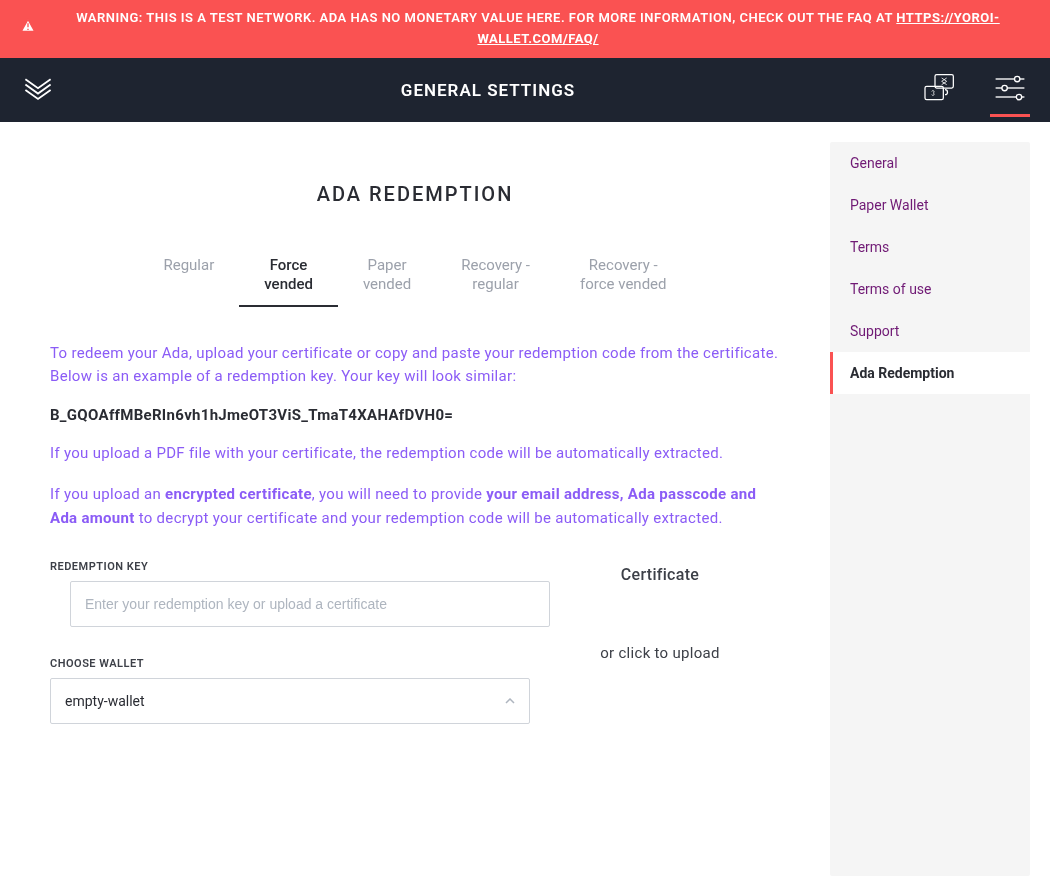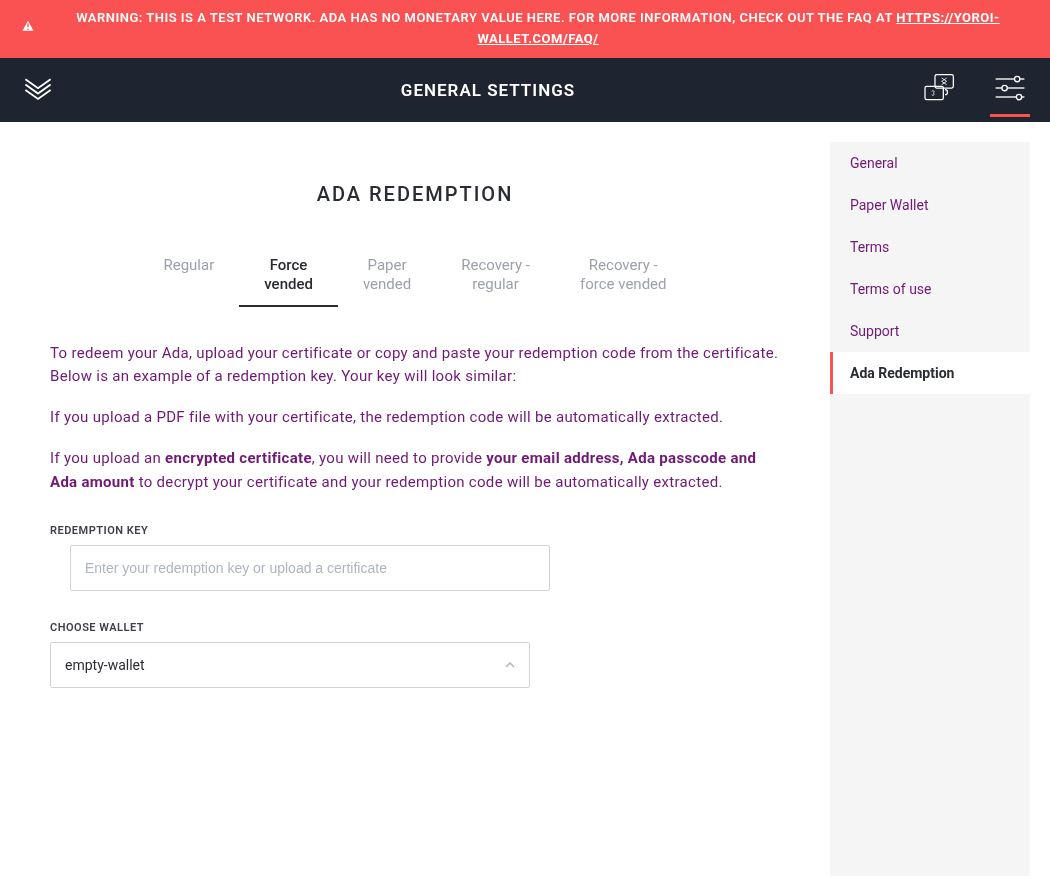--- a/index.html
+++ b/index.html
@@ -126,21 +126,21 @@
       text-align: center;
       line-height: 1.3;
       border-bottom: 2px solid transparent;
     }
     .tab.active {
       color: #2a2c33;
       border-bottom: 2px solid #2a2c33;
       font-weight: 500;
     }
     .instructions {
-      color: #701a75;
+      color: #8b5cf6;
       font-size: 15px;
       line-height: 1.55;
       margin-bottom: 18px;
       letter-spacing: 0.3px;
     }
     .instructions strong {
       font-weight: 700;
     }
     .example-key {
       font-weight: 700;
@@ -307,20 +307,21 @@
 
       <div class="tabs">
         <div class="tab">Regular</div>
         <div class="tab active"><span>Force<br>vended</span></div>
         <div class="tab"><span>Paper<br>vended</span></div>
         <div class="tab"><span>Recovery -<br>regular</span></div>
         <div class="tab"><span>Recovery -<br>force vended</span></div>
       </div>
 
       <p class="instructions">To redeem your Ada, upload your certificate or copy and paste your redemption code from the certificate. Below is an example of a redemption key. Your key will look similar:</p>
+      <p class="example-key">B_GQOAffMBeRIn6vh1hJmeOT3ViS_TmaT4XAHAfDVH0=</p>
       <p class="instructions">If you upload a PDF file with your certificate, the redemption code will be automatically extracted.</p>
       <p class="instructions">
         <span>If you upload an </span><strong>encrypted certificate</strong><span>, you will need to provide </span><strong>your email address, Ada passcode and Ada amount</strong><span> to decrypt your certificate and your redemption code will be automatically extracted.</span>
       </p>
 
       <div class="form-row">
         <div class="form-left">
           <div class="form-group">
             <label class="form-label">REDEMPTION KEY</label>
             <input type="text" class="text-input" placeholder="Enter your redemption key or upload a certificate" style="">
@@ -332,20 +333,24 @@
                 <span>empty-wallet</span>
                 <span class="select-arrow">
                   <svg width="10" height="6" viewBox="0 0 10 6" fill="none" stroke="currentColor" stroke-width="1.5">
                       <path d="M1 5 L5 1 L9 5"></path>
                     </svg>
                 </span>
               </div>
             </div>
           </div>
         </div>
+        <div class="form-right">
+          <div class="cert-title">Certificate</div>
+          <div class="cert-upload">or click to upload</div>
+        </div>
       </div>
 
     </div>
   </div>
 
   <div class="sidebar">
     <div class="sidebar-item">General</div>
     <div class="sidebar-item">Paper Wallet</div>
     <div class="sidebar-item">Terms</div>
     <div class="sidebar-item">Terms of use</div>

